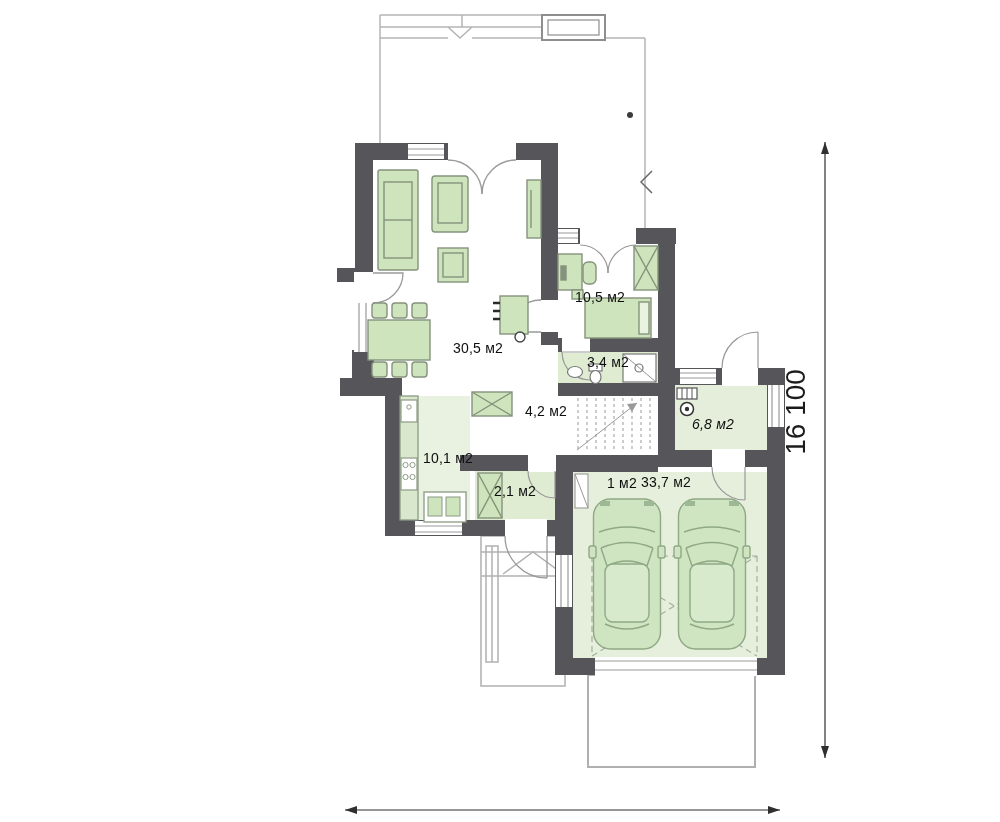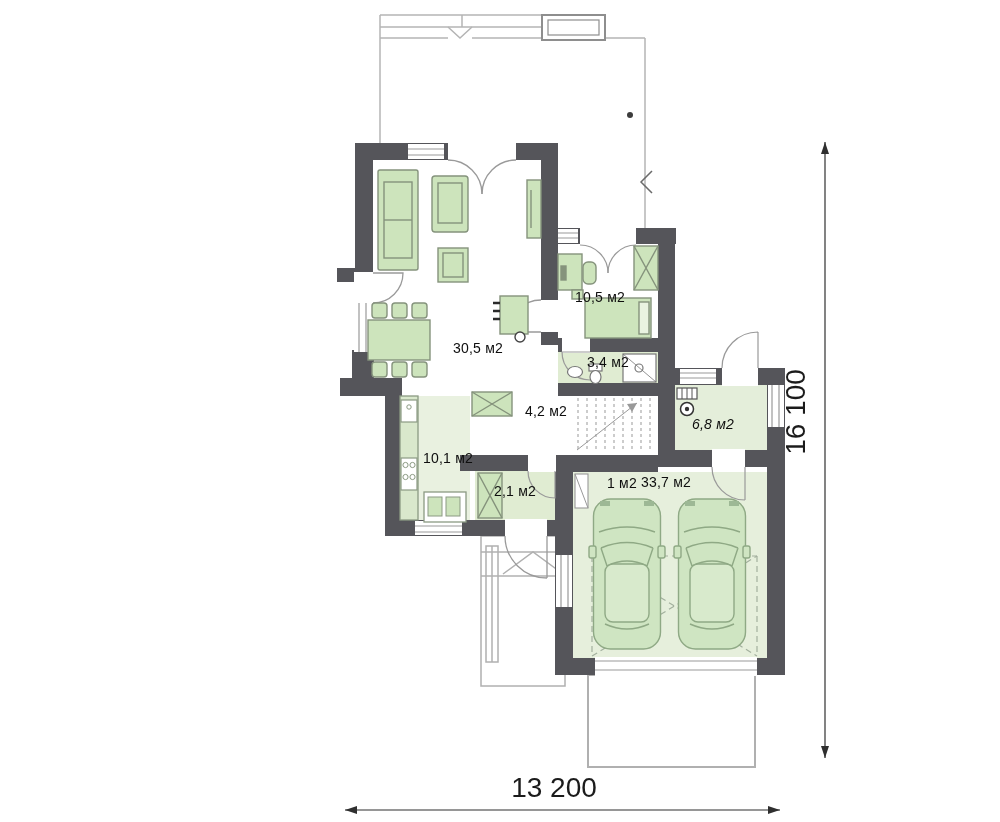--- a/index.html
+++ b/index.html
@@ -336,15 +336,14 @@
 <div class="lbl" style="left:413px;top:336px;">30,5 м2</div>
 <div class="lbl" style="left:535px;top:285px;">10,5 м2</div>
 <div class="lbl" style="left:543px;top:350px;">3,4 м2</div>
 <div class="lbl" style="left:481px;top:399px;">4,2 м2</div>
 <div class="lbl" style="left:557px;top:425px;margin-top:46px;">1 м2</div>
 <div class="lbl" style="left:648px;top:412px;font-style:italic;">6,8 м2</div>
 <div class="lbl" style="left:383px;top:446px;">10,1 м2</div>
 <div class="lbl" style="left:450px;top:479px;">2,1 м2</div>
 <div class="lbl" style="left:601px;top:470px;">33,7 м2</div>
 
-<div class="dim" style="left:454px;top:772px;width:200px;">13 200</div>
 <div class="dim dim-v" style="left:720px;top:392px;width:160px;height:40px;">16 100</div>
 </div>
 
 </body></html>

